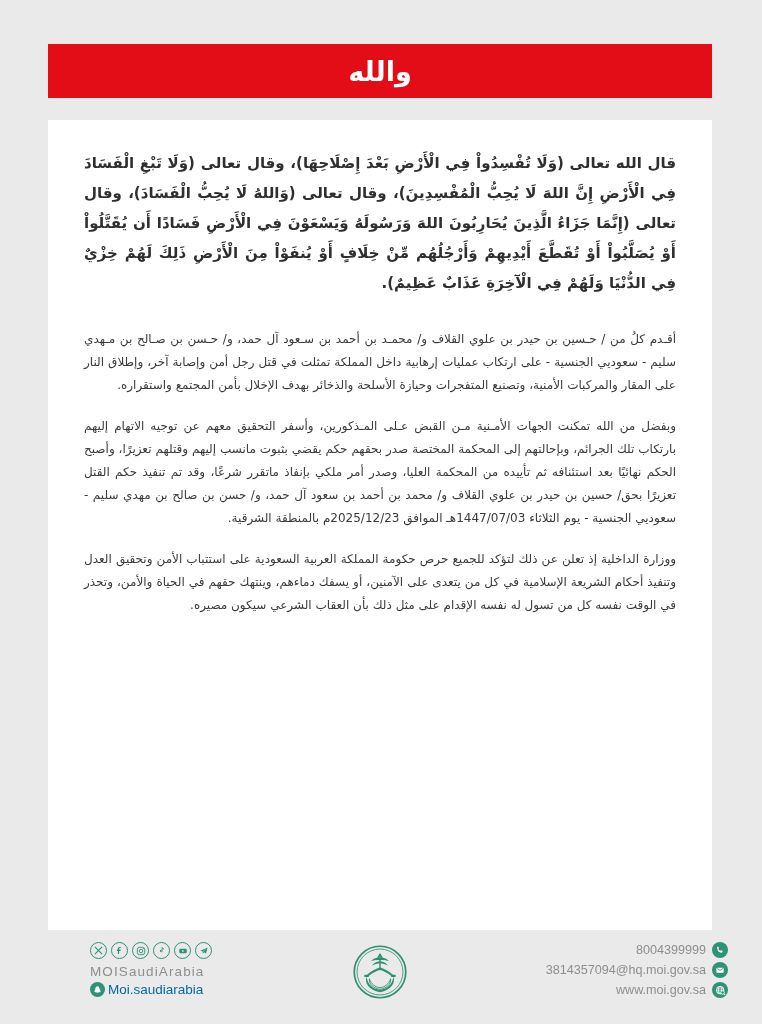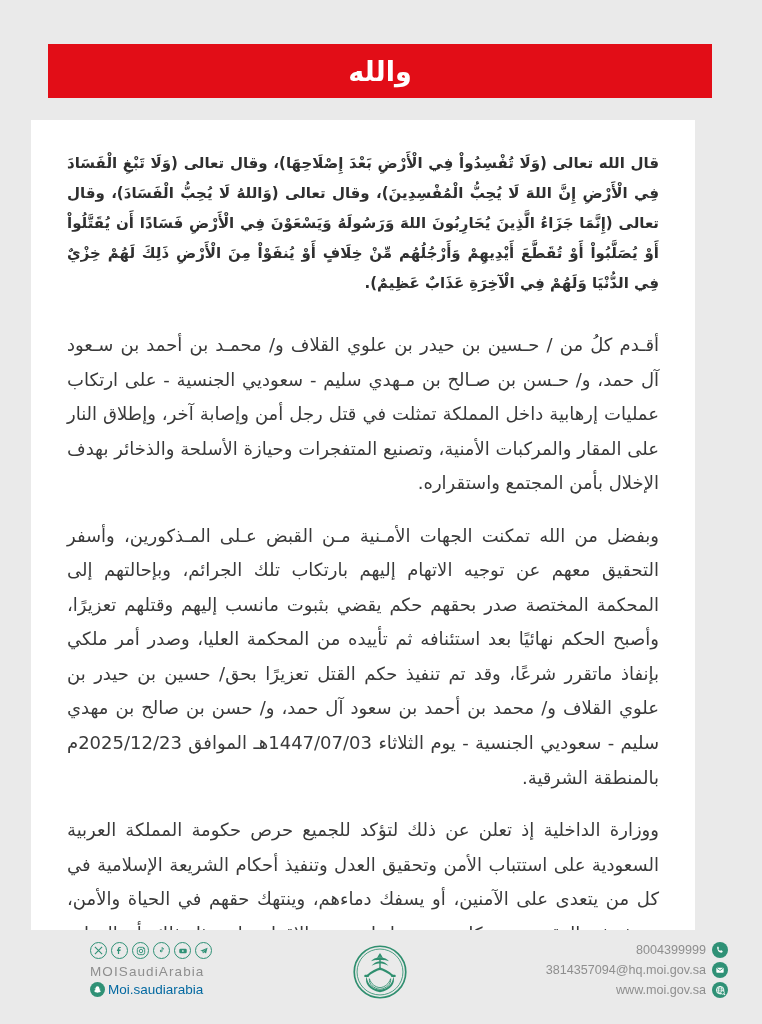--- a/index.html
+++ b/index.html
@@ -38,37 +38,37 @@
     color: #ffffff;
     font-size: 27px;
     font-weight: bold;
     letter-spacing: 2px;
     line-height: 1;
   }
 
   
   .card {
     position: absolute;
-    left: 31px;
+    left: 48px;
     top: 120px;
     width: 664px;
     height: 810px;
     background: #ffffff;
     box-sizing: border-box;
     padding: 28px 36px 20px 36px;
   }
   .card-inner {
     direction: rtl;
     text-align: justify;
     text-align-last: right;
   }
 
   p.para {
     margin: 0 0 18px 0;
-    font-size: 18px;
+    font-size: 12px;
     line-height: 1.92;
     text-align: justify;
     text-align-last: right;
     color: #3a3a3a;
   }
   p.para.quran {
     font-weight: bold;
     font-size: 15px;
     line-height: 2.0;
     margin-bottom: 30px;

